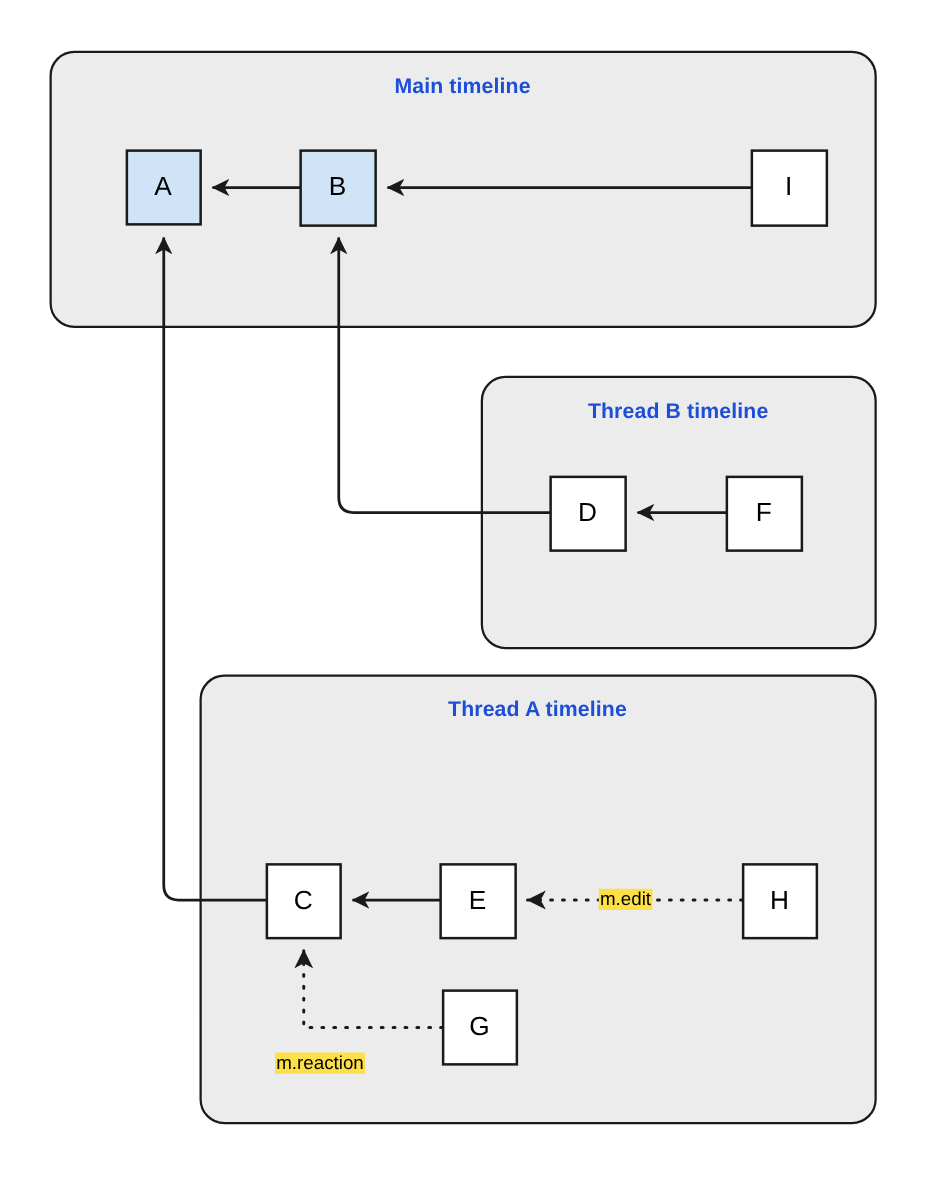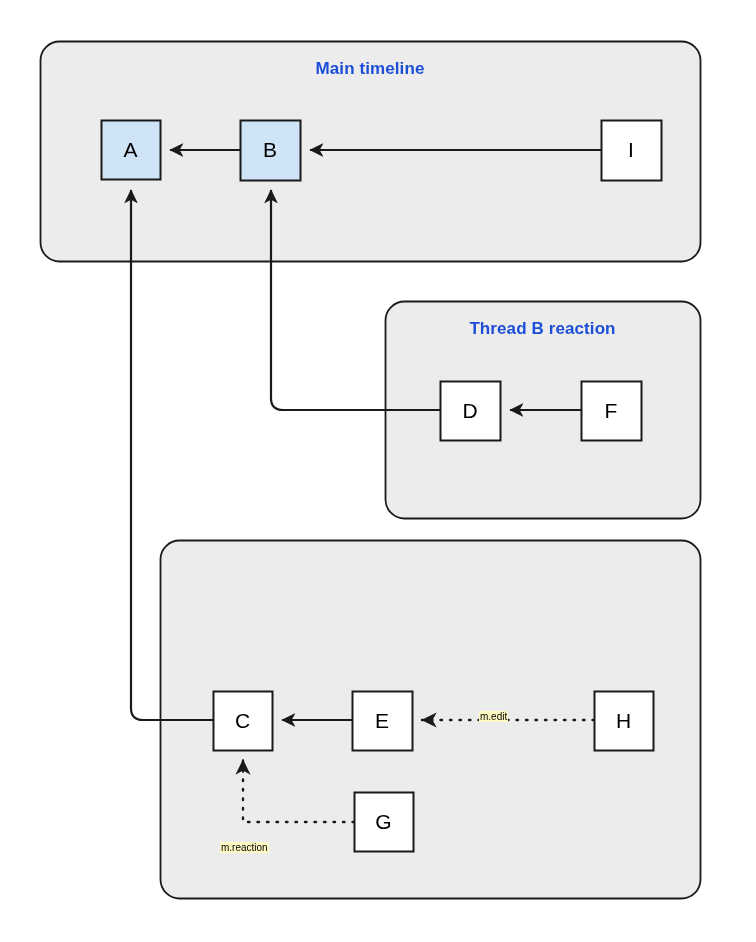--- a/index.html
+++ b/index.html
@@ -9,21 +9,21 @@
   .svg-layer{position:absolute;left:0;top:0;width:756px;height:942px;}
   .group-title{
     position:absolute;text-align:center;font-weight:bold;font-size:17px;
     color:#1d4ed8;letter-spacing:0.1px;
   }
   .node-label{
     position:absolute;display:flex;align-items:center;justify-content:center;
     font-size:21px;color:#000;
   }
   .edge-label{
-    position:absolute;font-size:10px;color:#000;background:#fef9c3;
+    position:absolute;font-size:15px;color:#000;background:#fde047;
     padding:0 1px;white-space:nowrap;
   }
 </style>
 </head>
 <body>
 
 <div id="canvas">
 
   <svg class="svg-layer" viewBox="0 0 756 942">
     <defs>
@@ -53,21 +53,22 @@
     <rect x="601.5" y="120.5" width="60" height="60" fill="#ffffff" stroke="#1a1a1a" stroke-width="2"></rect>
     <rect x="440.5" y="381.5" width="60" height="59" fill="#ffffff" stroke="#1a1a1a" stroke-width="2"></rect>
     <rect x="581.5" y="381.5" width="60" height="59" fill="#ffffff" stroke="#1a1a1a" stroke-width="2"></rect>
     <rect x="213.5" y="691.5" width="59" height="59" fill="#ffffff" stroke="#1a1a1a" stroke-width="2"></rect>
     <rect x="352.5" y="691.5" width="60" height="59" fill="#ffffff" stroke="#1a1a1a" stroke-width="2"></rect>
     <rect x="594.5" y="691.5" width="59" height="59" fill="#ffffff" stroke="#1a1a1a" stroke-width="2"></rect>
     <rect x="354.5" y="792.5" width="59" height="59" fill="#ffffff" stroke="#1a1a1a" stroke-width="2"></rect>
   </svg>
 
   <div class="group-title" style="left:40px;top:59px;width:660px;">Main timeline</div>
-  <div class="group-title" style="left:385px;top:319px;width:315px;">Thread B reaction</div>
+  <div class="group-title" style="left:385px;top:319px;width:315px;">Thread B timeline</div>
+  <div class="group-title" style="left:160px;top:558px;width:540px;">Thread A timeline</div>
 
   <div class="node-label" style="left:101px;top:120px;width:59px;height:59px;">A</div>
   <div class="node-label" style="left:240px;top:120px;width:60px;height:60px;">B</div>
   <div class="node-label" style="left:601px;top:120px;width:60px;height:60px;">I</div>
   <div class="node-label" style="left:440px;top:381px;width:60px;height:59px;">D</div>
   <div class="node-label" style="left:581px;top:381px;width:60px;height:59px;">F</div>
   <div class="node-label" style="left:213px;top:691px;width:59px;height:59px;">C</div>
   <div class="node-label" style="left:352px;top:691px;width:60px;height:59px;">E</div>
   <div class="node-label" style="left:594px;top:691px;width:59px;height:59px;">H</div>
   <div class="node-label" style="left:354px;top:792px;width:59px;height:59px;">G</div>

